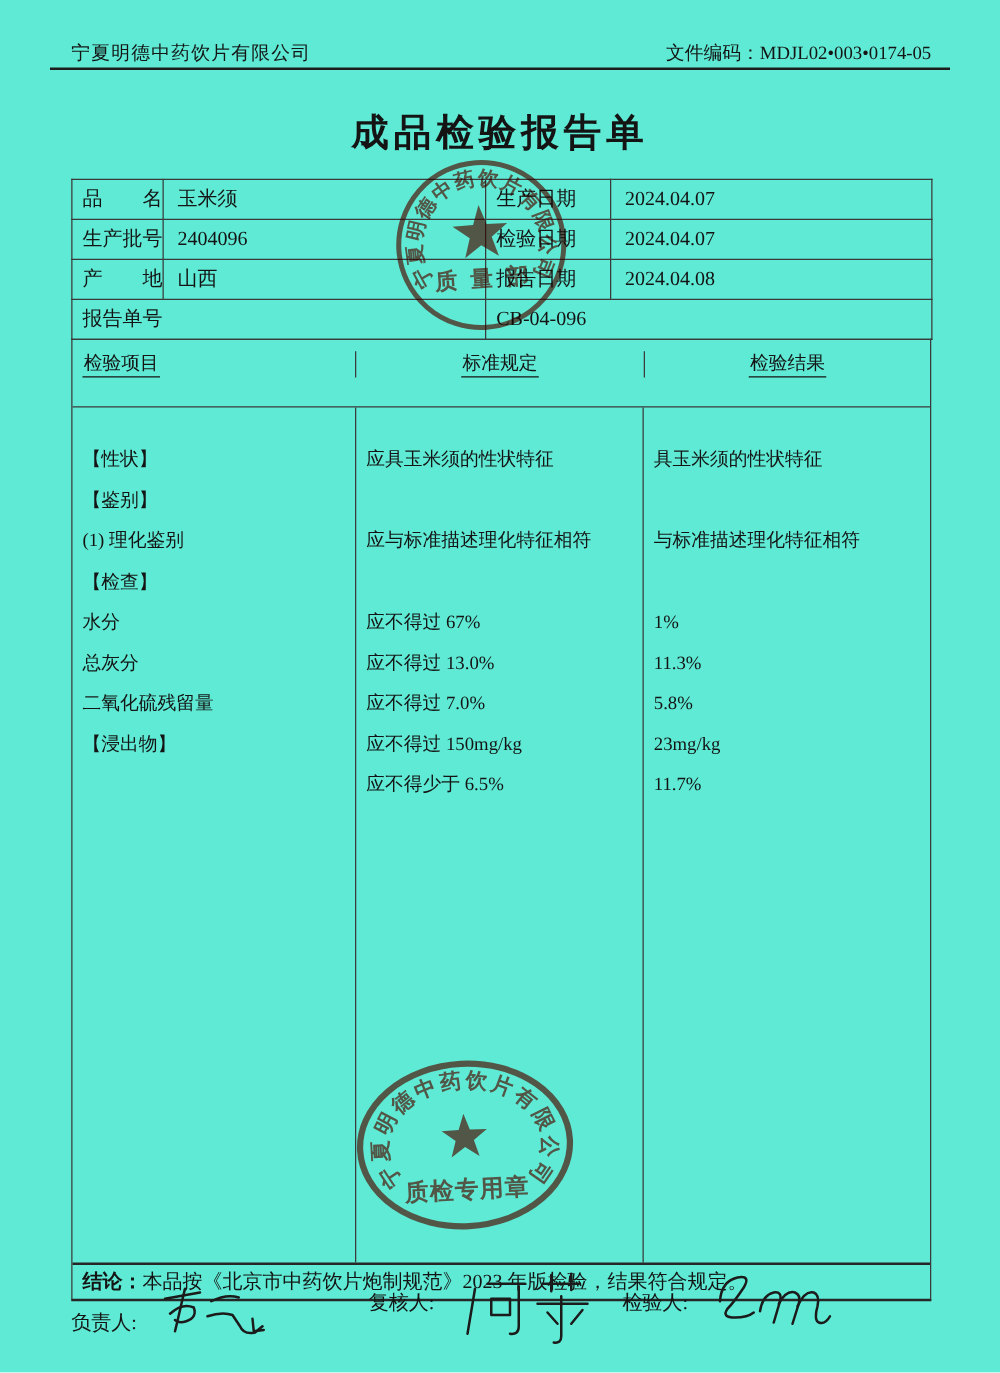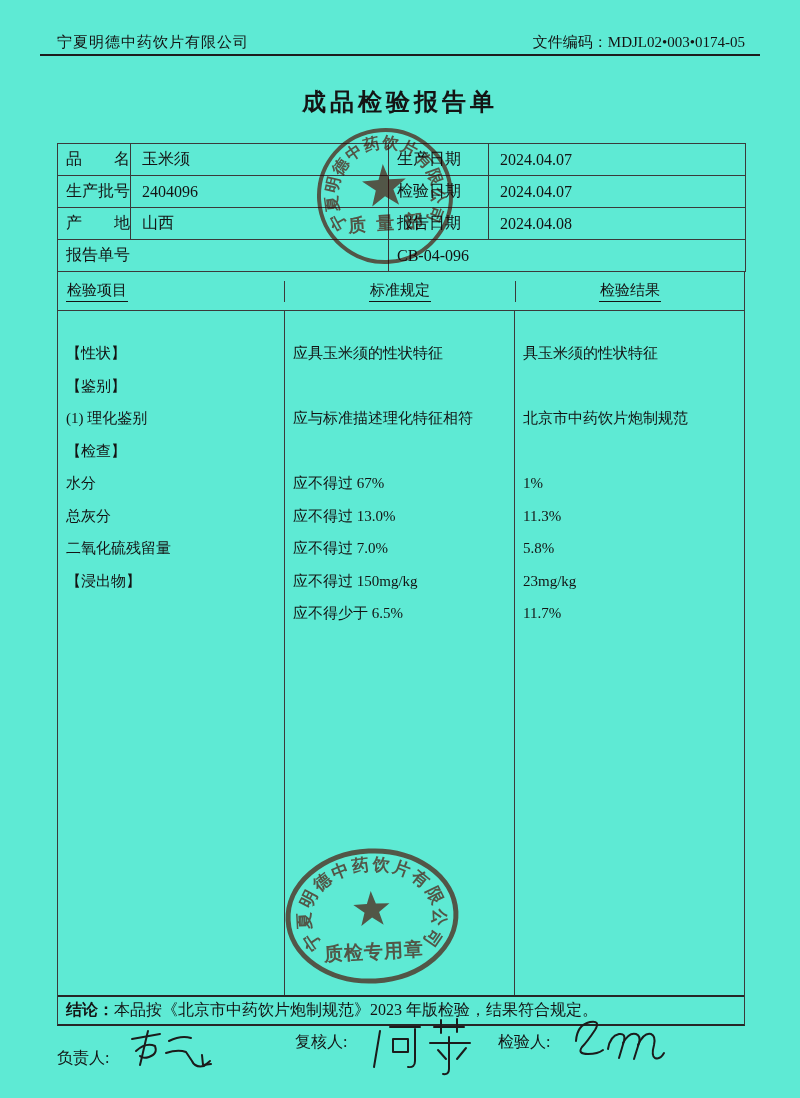--- a/index.html
+++ b/index.html
@@ -6,39 +6,39 @@
   .page{position:relative;width:800px;height:1098px;background:#5eead4;overflow:hidden;
         font-family:"Liberation Serif","DejaVu Serif",serif;color:#141414;}
 
   
   .hdr-company{position:absolute;left:57px;top:33px;font-size:15px;letter-spacing:1px;}
   .hdr-code{position:absolute;right:55px;top:33px;font-size:15px;}
   .hdr-rule{position:absolute;left:40px;top:54px;width:720px;height:2px;background:#1c1c1c;}
 
   
   .doc-title{position:absolute;left:0;top:86px;width:100%;text-align:center;
-             font-size:24px;font-weight:bold;letter-spacing:4px;}
+             font-size:30px;font-weight:bold;letter-spacing:4px;}
 
   
   table.info{position:absolute;left:57px;top:143px;width:688px;border-collapse:collapse;
              font-size:16px;table-layout:fixed;}
   table.info td{border:1px solid #3a3a3a;height:31px;padding:0 0 0 8px;white-space:nowrap;overflow:hidden;}
   table.info td.val{padding-left:11px;}
 
   
   .main-table{position:absolute;left:57px;top:271px;width:686px;border:1px solid #3a3a3a;
               border-bottom:2px solid #262626;font-size:15px;}
   .mt-head{display:flex;height:38px;align-items:center;}
   .mt-head .cell{border-right:1px solid #3a3a3a;display:flex;align-items:center;}
   .mt-head .cell:last-child{border-right:none;}
   .mt-head .c1{width:227px;justify-content:flex-start;padding-left:8px;box-sizing:border-box;}
   .mt-head .c2{width:230px;justify-content:center;}
   .mt-head .c3{flex:1;justify-content:center;}
   .mt-head .hl{border-bottom:1px solid #141414;padding:0 1px 1px 1px;}
-  .mt-body{display:flex;height:684px;border-top:1px solid #3a3a3a;}
+  .mt-body{display:flex;height:684px;border-top:1px solid #3a3a3a;margin-top:15px;}
   .mt-body .col{box-sizing:border-box;padding:26px 4px 0 8px;}
   .mt-body .col1{width:227px;border-right:1px solid #3a3a3a;}
   .mt-body .col2{width:230px;border-right:1px solid #3a3a3a;}
   .mt-body .col3{flex:1;}
   .tline{height:32.5px;line-height:32.5px;white-space:nowrap;}
   .mt-conclusion{display:flex;align-items:center;height:27px;border-top:2px solid #262626;
                  padding-left:8px;font-size:16px;white-space:nowrap;}
   .mt-conclusion .b{font-weight:bold;}
 
   
@@ -128,21 +128,21 @@
           <div class="tline">&nbsp;</div>
           <div class="tline">应不得过 67%</div>
           <div class="tline">应不得过 13.0%</div>
           <div class="tline">应不得过 7.0%</div>
           <div class="tline">应不得过 150mg/kg</div>
           <div class="tline">应不得少于 6.5%</div>
         </div>
       <div class="col col3">
           <div class="tline">具玉米须的性状特征</div>
           <div class="tline">&nbsp;</div>
-          <div class="tline">北京市中药饮片炮制规范</div>
+          <div class="tline">与标准描述理化特征相符</div>
           <div class="tline">&nbsp;</div>
           <div class="tline">1%</div>
           <div class="tline">11.3%</div>
           <div class="tline">5.8%</div>
           <div class="tline">23mg/kg</div>
           <div class="tline">11.7%</div>
         </div>
     </div>
     <div class="mt-conclusion">
       <span class="b">结论：</span>

